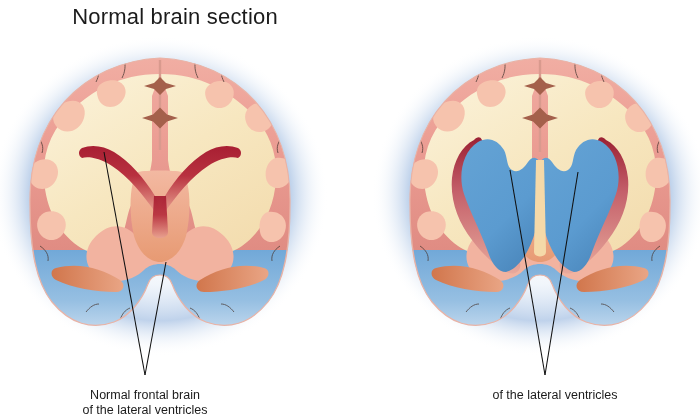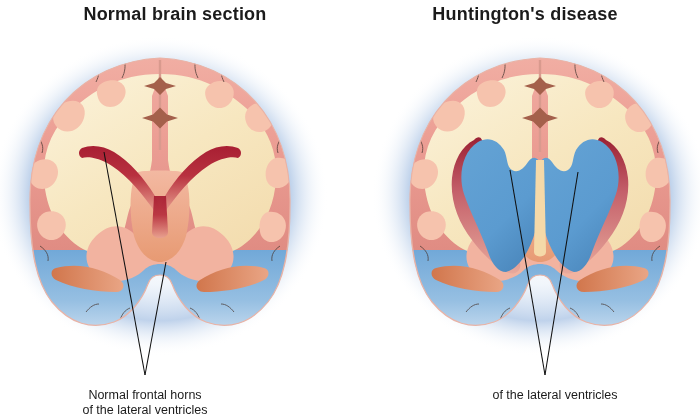--- a/index.html
+++ b/index.html
@@ -7,26 +7,26 @@
     width:700px;height:420px;
     background:#ffffff;
     font-family:"Liberation Sans", sans-serif;
     overflow:hidden;
     position:relative;
   }
   #stage{position:relative;width:700px;height:420px;}
   .panel-title{
     position:absolute;
     top:4px;
-    font-size:18px;
+    font-size:22px;
     color:#1b1b1b;
     letter-spacing:.2px;
     text-align:center;
     width:350px;
-    font-weight:700;
+    font-weight:400;
   }
   #title-left{left:0;}
   #title-right{left:350px;}
   .caption{
     position:absolute;
     width:350px;
     text-align:center;
     font-size:12.5px;
     line-height:15px;
     color:#1b1b1b;
@@ -370,24 +370,23 @@
 
       <g stroke="#101010" stroke-width="1.05" fill="none">
         <path d="M510,170 L545,375"></path>
         <path d="M578,172 L545,375"></path>
       </g>
     </g>
   </svg>
 
   <div class="panel-title" id="title-left">Normal brain section</div>
 
-  <div class="panel-title" id="title-right">Huntington's disease</div>
 
   <div class="caption" id="caption-left">
-    <span class="l1">Normal frontal horns</span>
+    <span class="l1">Normal frontal brain</span>
     <span class="l2">of the lateral ventricles</span>
   </div>
 
   <div class="caption" id="caption-right">
     <span class="l2">of the lateral ventricles</span>
   </div>
 
 </div>
 
 </body></html>

